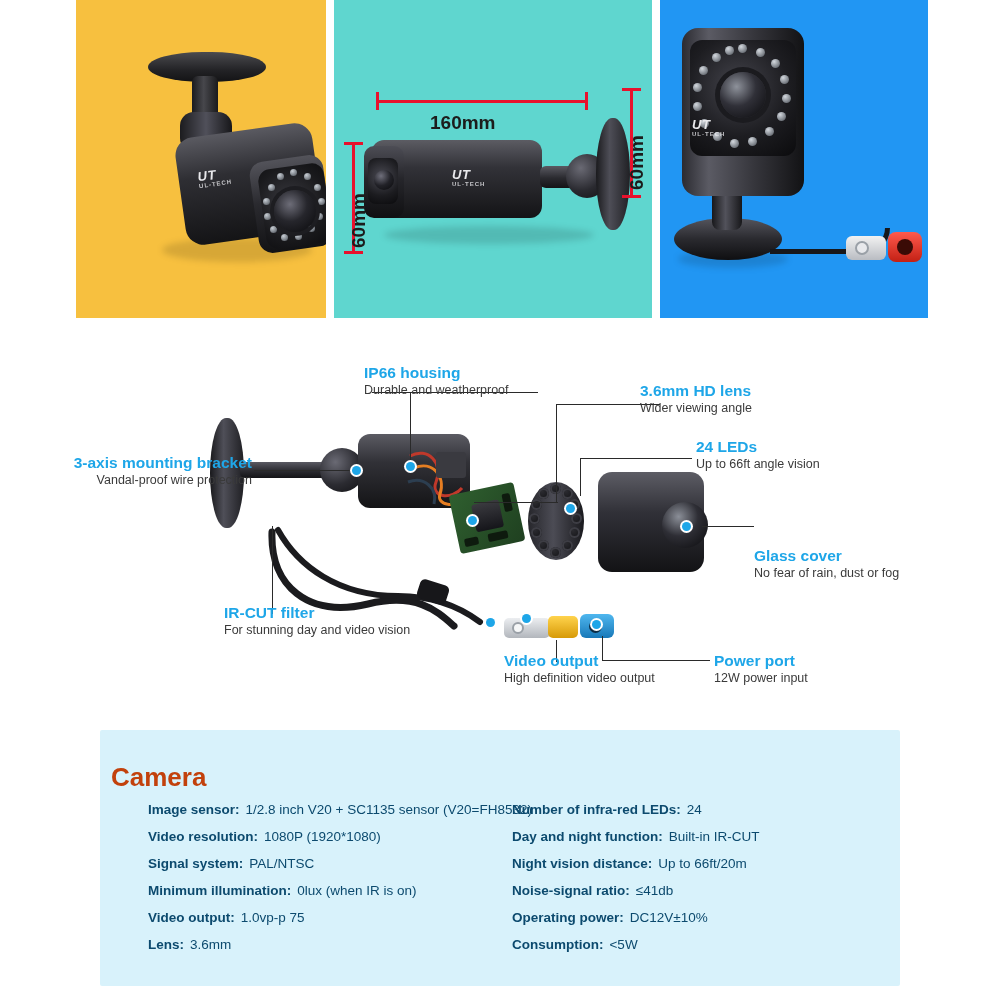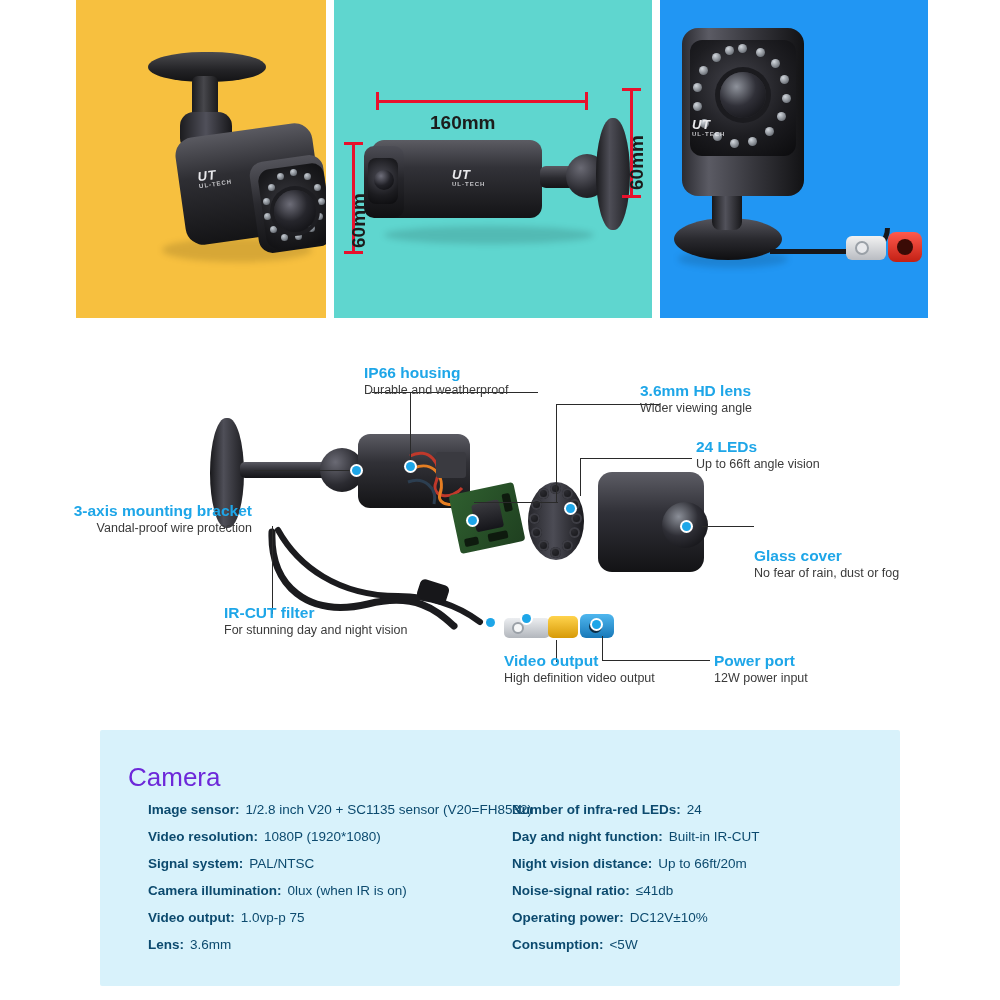--- a/index.html
+++ b/index.html
@@ -245,22 +245,22 @@
     background: linear-gradient(180deg,#4fb7ef,#1878b8); border-radius: 6px;
   }
   .d-dcf .h { position: absolute; left: 9px; top: 6px; width: 13px; height: 13px; border-radius: 50%; background: #0c2c44; }
 
   
   .specs {
     position: absolute; left: 100px; top: 730px; width: 800px; height: 256px;
     background: #d8f2fb; border-radius: 2px;
   }
   .specs .heading {
-    position: absolute; left: 28px; top: 32px;
-    color: #6d28d9; font-size: 26px; font-weight: 400;
+    position: absolute; left: 11px; top: 32px;
+    color: #c2410c; font-size: 26px; font-weight: 700;
   }
   .spec-cols { position: absolute; left: 28px; top: 72px; width: 744px; display: flex; gap: 24px; }
   .spec-col { width: 360px; }
   .spec-col.left { padding-left: 20px; }
   .spec-row { font-size: 13.5px; color: #0c4a6e; margin-bottom: 12px; white-space: nowrap; }
   .spec-row .k { font-weight: 600; }
   .spec-row .v { font-weight: 400; margin-left: 6px; }
 </style>
 </head>
 <body>
@@ -462,33 +462,33 @@
     <div class="callout" style="left:640px;top:52px;">
       <div class="title">3.6mm HD lens</div>
       <div class="sub">Wider viewing angle</div>
     </div>
 
     <div class="callout" style="left:696px;top:108px;">
       <div class="title">24 LEDs</div>
       <div class="sub">Up to 66ft angle vision</div>
     </div>
 
-    <div class="callout right" style="left:0px;top:124px;width:252px;margin-top:48px;">
+    <div class="callout right" style="left:0px;top:124px;width:252px;">
       <div class="title">3-axis mounting bracket</div>
       <div class="sub">Vandal-proof wire protection</div>
     </div>
 
     <div class="callout" style="left:754px;top:217px;">
       <div class="title">Glass cover</div>
       <div class="sub">No fear of rain, dust or fog</div>
     </div>
 
     <div class="callout" style="left:224px;top:274px;">
       <div class="title">IR-CUT filter</div>
-      <div class="sub">For stunning day and night vision</div>
+      <div class="sub">For stunning day and video vision</div>
     </div>
 
     <div class="callout" style="left:714px;top:322px;">
       <div class="title">Power port</div>
       <div class="sub">12W power input</div>
     </div>
 
     <div class="callout" style="left:504px;top:322px;">
       <div class="title">Video output</div>
       <div class="sub">High definition video output</div>
@@ -503,21 +503,21 @@
         <div class="spec-row">
           <span class="k">Image sensor:</span><span class="v">1/2.8 inch V20 + SC1135 sensor  (V20=FH8532)</span>
         </div>
         <div class="spec-row">
           <span class="k">Video resolution:</span><span class="v">1080P (1920*1080)</span>
         </div>
         <div class="spec-row">
           <span class="k">Signal system:</span><span class="v">PAL/NTSC</span>
         </div>
         <div class="spec-row">
-          <span class="k">Camera illumination:</span><span class="v">0lux (when IR is on)</span>
+          <span class="k">Minimum illumination:</span><span class="v">0lux (when IR is on)</span>
         </div>
         <div class="spec-row">
           <span class="k">Video output:</span><span class="v">1.0vp-p 75</span>
         </div>
         <div class="spec-row">
           <span class="k">Lens:</span><span class="v">3.6mm</span>
         </div>
       </div>
 
       <div class="spec-col right">

